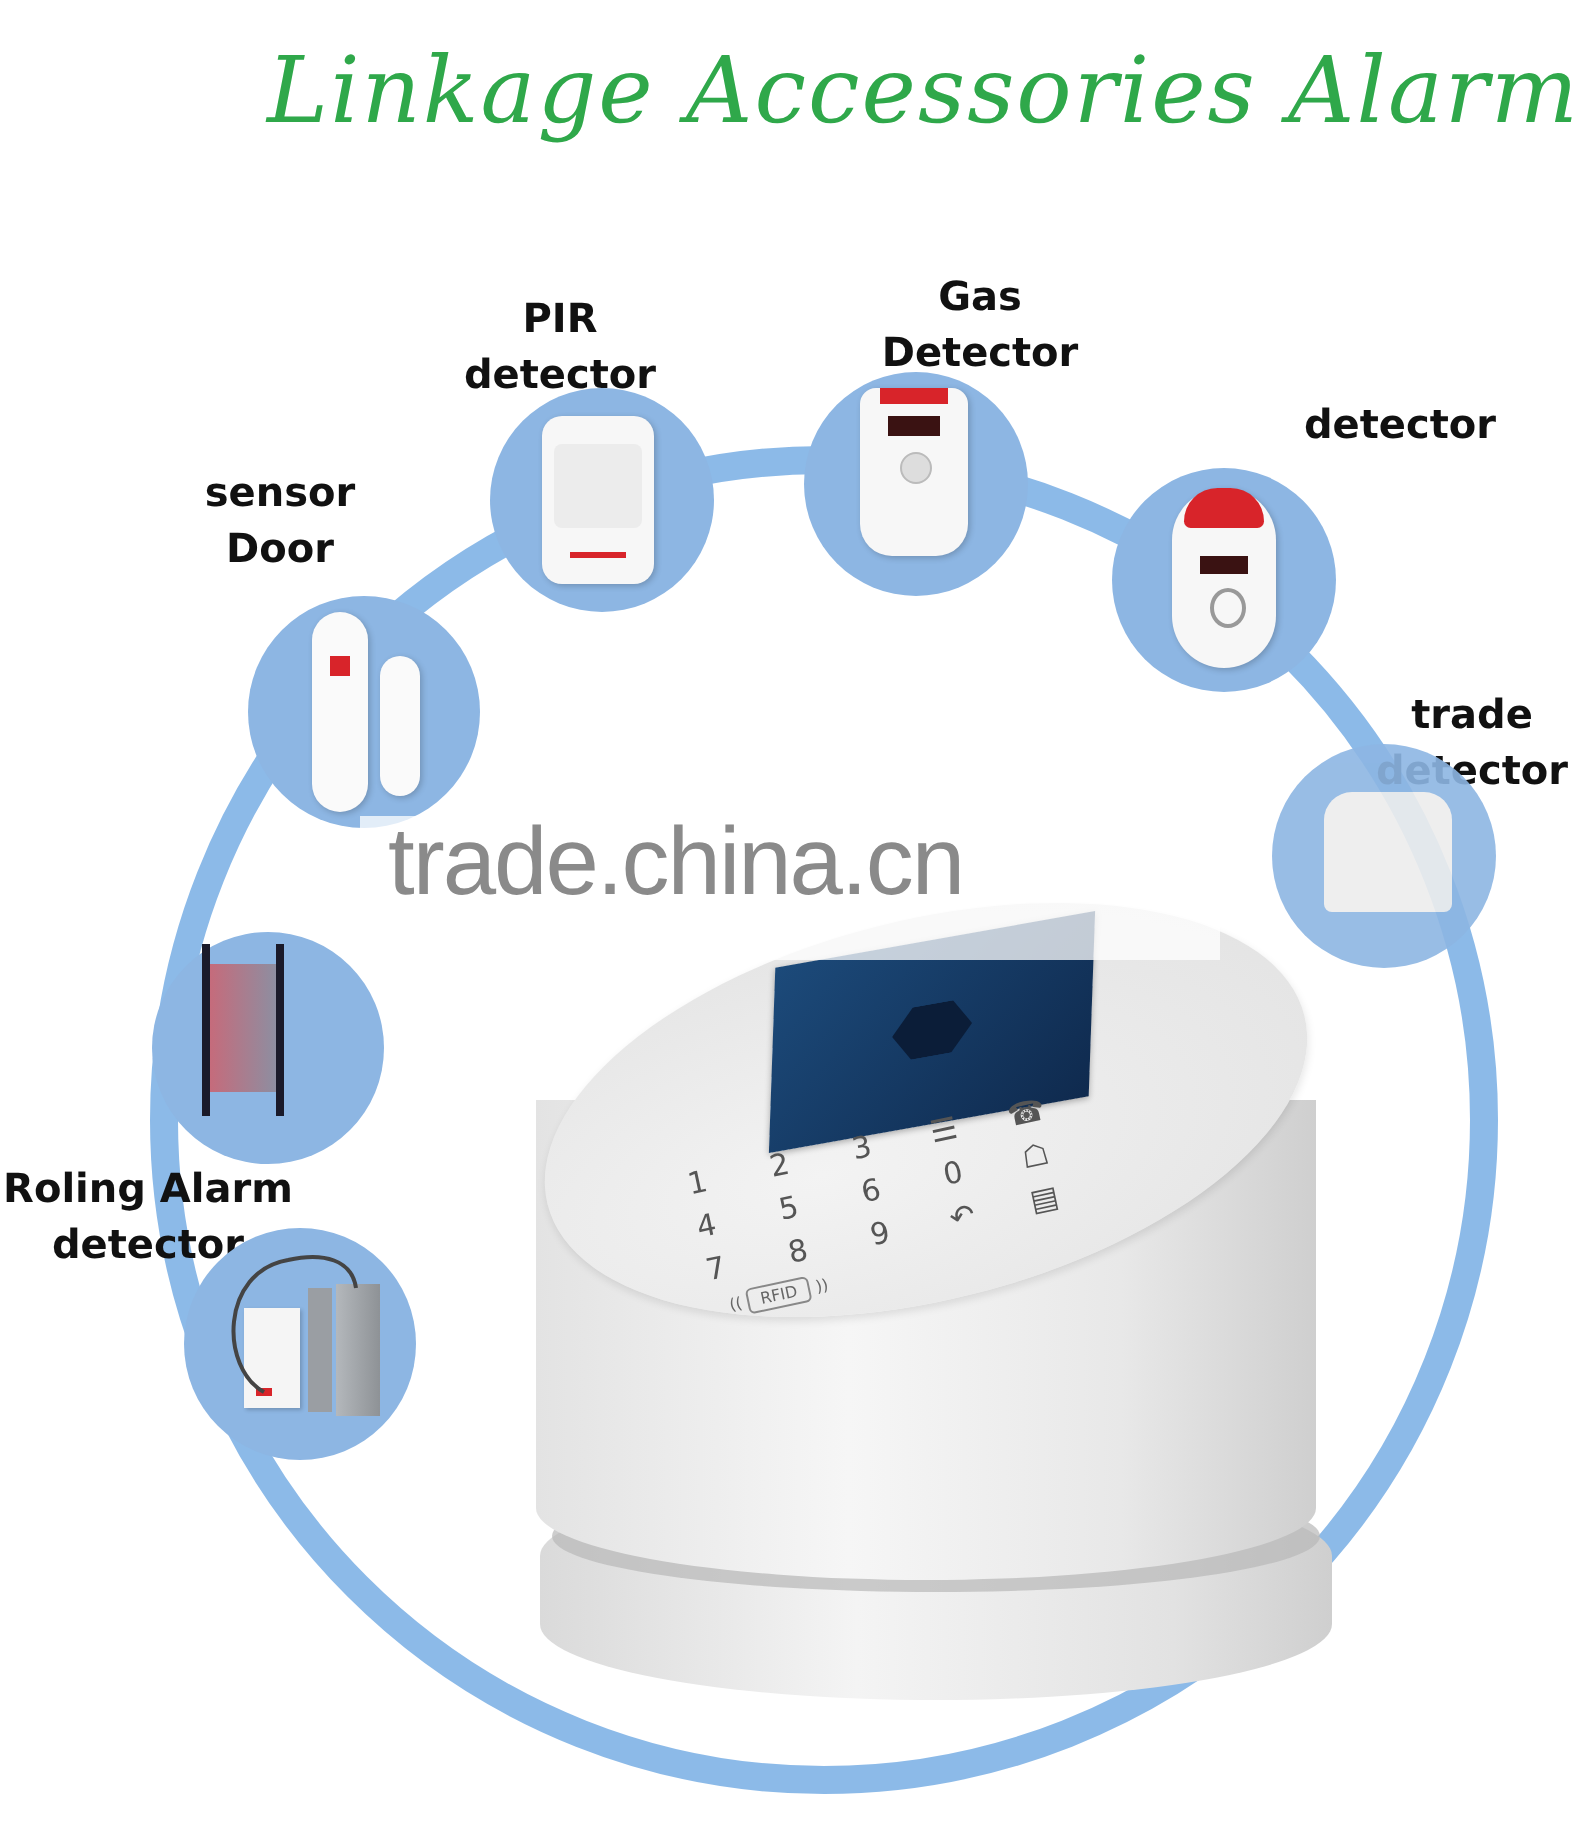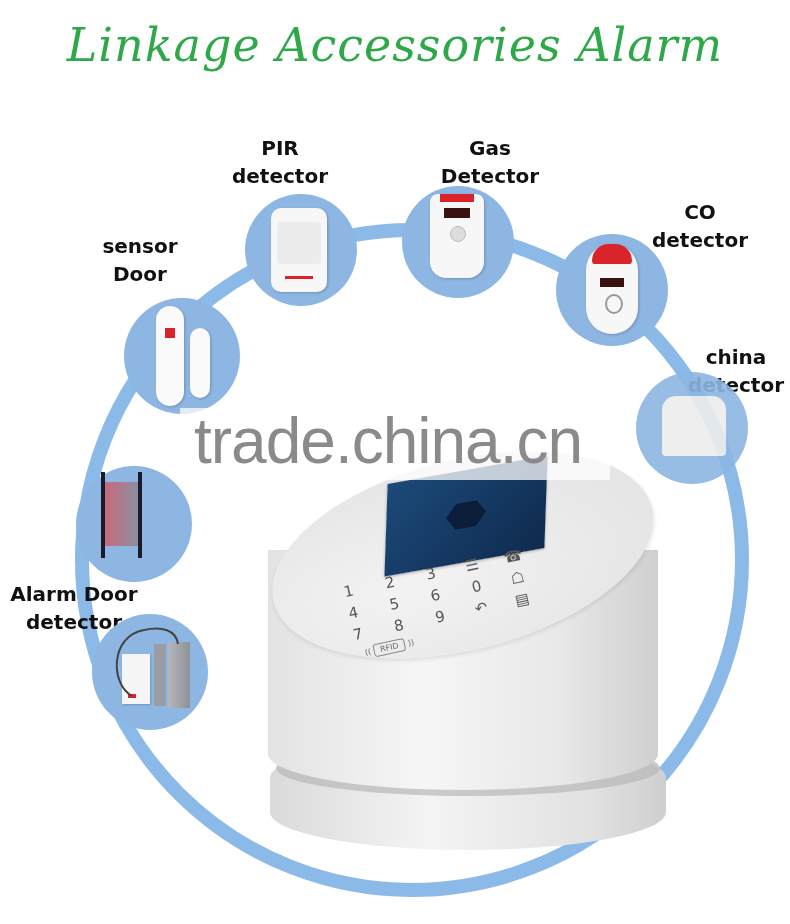--- a/index.html
+++ b/index.html
@@ -1,21 +1,21 @@
 <!DOCTYPE html>
 <html><head>
 <meta charset="utf-8">
 <style>
   html,body{margin:0;padding:0;}
   body{width:790px;height:924px;background:#ffffff;position:relative;overflow:hidden;font-family:"DejaVu Sans",sans-serif;}
   .abs{position:absolute;}
-  .title{left:0;top:18px;width:790px;text-align:center;font-family:"DejaVu Serif",serif;font-style:italic;font-size:46px;color:#2fa84a;letter-spacing:1px;}
+  .title{left:0;top:18px;width:790px;text-align:right;font-family:"DejaVu Serif",serif;font-style:italic;font-size:46px;color:#2fa84a;letter-spacing:1px;}
   .label{font-family:"DejaVu Sans",sans-serif;font-weight:bold;font-size:20px;color:#111;text-align:center;line-height:28px;}
   .node{border-radius:50%;background:#8db6e3;}
-  .watermark{font-family:"Liberation Sans",sans-serif;font-size:64px;color:#8a8a8a;letter-spacing:-1px;}
+  .watermark{font-family:"Liberation Sans",sans-serif;font-size:48px;color:#8a8a8a;letter-spacing:-1px;}
   .wm-band{background:rgba(255,255,255,0.75);}
 </style>
 </head>
 <body>
 
 <div class="abs title">Linkage Accessories Alarm</div>
 
 <svg class="abs" style="left:0;top:0" width="790" height="924">
   <circle cx="412" cy="560" r="330" fill="none" stroke="#7fb3e6" stroke-width="14" opacity="0.9"></circle>
   <rect x="0" y="0" width="790" height="160" fill="#fff" opacity="0"></rect>
@@ -25,21 +25,21 @@
   <div>sensor</div>
   <div>Door</div>
 </div>
 <div class="abs node" style="left:124px;top:298px;width:116px;height:116px;">
   <div class="abs" style="left:32px;top:8px;width:28px;height:100px;background:#fafafa;border-radius:14px;box-shadow:1px 1px 3px rgba(0,0,0,.2);">
     <div class="abs" style="left:9px;top:22px;width:10px;height:10px;background:#d8242a;"></div>
   </div>
   <div class="abs" style="left:66px;top:30px;width:20px;height:70px;background:#fafafa;border-radius:10px;box-shadow:1px 1px 3px rgba(0,0,0,.2);"></div>
 </div>
 
-<div class="abs label" style="left:210px;top:134px;width:140px;">
+<div class="abs label" style="left:210px;top:145px;width:140px;">
   <div>PIR</div>
   <div>detector</div>
 </div>
 <div class="abs node" style="left:245px;top:194px;width:112px;height:112px;">
   <div class="abs" style="left:26px;top:14px;width:56px;height:84px;background:#f7f7f7;border-radius:10px;box-shadow:1px 1px 3px rgba(0,0,0,.2);">
     <div class="abs" style="left:6px;top:14px;width:44px;height:42px;background:#ececec;border-radius:4px;"></div>
     <div class="abs" style="left:14px;top:68px;width:28px;height:3px;background:#d8242a;"></div>
   </div>
 </div>
 
@@ -49,47 +49,46 @@
 </div>
 <div class="abs node" style="left:402px;top:186px;width:112px;height:112px;">
   <div class="abs" style="left:28px;top:8px;width:54px;height:84px;background:#f7f7f7;border-radius:8px 8px 16px 16px;box-shadow:1px 1px 3px rgba(0,0,0,.2);">
     <div class="abs" style="left:10px;top:0;width:34px;height:8px;background:#d8242a;"></div>
     <div class="abs" style="left:14px;top:14px;width:26px;height:10px;background:#3a1212;"></div>
     <div class="abs" style="left:20px;top:32px;width:14px;height:14px;border-radius:50%;background:#ddd;border:1px solid #bbb;"></div>
   </div>
 </div>
 
 <div class="abs label" style="left:640px;top:198px;width:120px;">
-  <div>CO</div>
   <div>detector</div>
 </div>
 <div class="abs node" style="left:556px;top:234px;width:112px;height:112px;">
   <div class="abs" style="left:30px;top:10px;width:52px;height:90px;background:#f7f7f7;border-radius:26px;box-shadow:1px 1px 3px rgba(0,0,0,.2);">
     <div class="abs" style="left:6px;top:0;width:40px;height:20px;background:#d8242a;border-radius:20px 20px 4px 4px;"></div>
     <div class="abs" style="left:14px;top:34px;width:24px;height:9px;background:#3a1212;"></div>
     <div class="abs" style="left:19px;top:50px;width:14px;height:16px;border:2px solid #999;border-radius:50% 50% 50% 50%;"></div>
   </div>
 </div>
 
 <div class="abs label" style="left:682px;top:343px;width:108px;">
-  <div>china</div>
+  <div>trade</div>
   <div>detector</div>
 </div>
 <div class="abs node" style="left:636px;top:372px;width:112px;height:112px;opacity:.9;">
   <div class="abs" style="left:26px;top:24px;width:64px;height:60px;background:#ededed;border-radius:14px 14px 4px 4px;"></div>
 </div>
 
 <div class="abs node" style="left:76px;top:466px;width:116px;height:116px;">
   <div class="abs" style="left:28px;top:16px;width:36px;height:64px;background:linear-gradient(90deg,#c76a7a,#8a90a3);"></div>
   <div class="abs" style="left:25px;top:6px;width:4px;height:86px;background:#1a1a2a;"></div>
   <div class="abs" style="left:62px;top:6px;width:4px;height:86px;background:#1a1a2a;"></div>
 </div>
 
 <div class="abs label" style="left:0;top:580px;width:148px;">
-  <div>Alarm Door</div>
+  <div>Roling Alarm</div>
   <div>detector</div>
 </div>
 <div class="abs node" style="left:92px;top:614px;width:116px;height:116px;">
   <div class="abs" style="left:30px;top:40px;width:28px;height:50px;background:#f5f5f5;box-shadow:1px 1px 2px rgba(0,0,0,.2);">
     <div class="abs" style="left:6px;top:40px;width:8px;height:4px;background:#d8242a;"></div>
   </div>
   <div class="abs" style="left:62px;top:30px;width:12px;height:62px;background:#9a9ea3;"></div>
   <div class="abs" style="left:76px;top:28px;width:22px;height:66px;background:linear-gradient(90deg,#b4b8bc,#8e9296);"></div>
   <svg class="abs" style="left:0;top:0" width="116" height="116">
     <path d="M40 82 C 18 70, 18 22, 52 16 C 70 12, 84 16, 86 30" fill="none" stroke="#444" stroke-width="2"></path>

